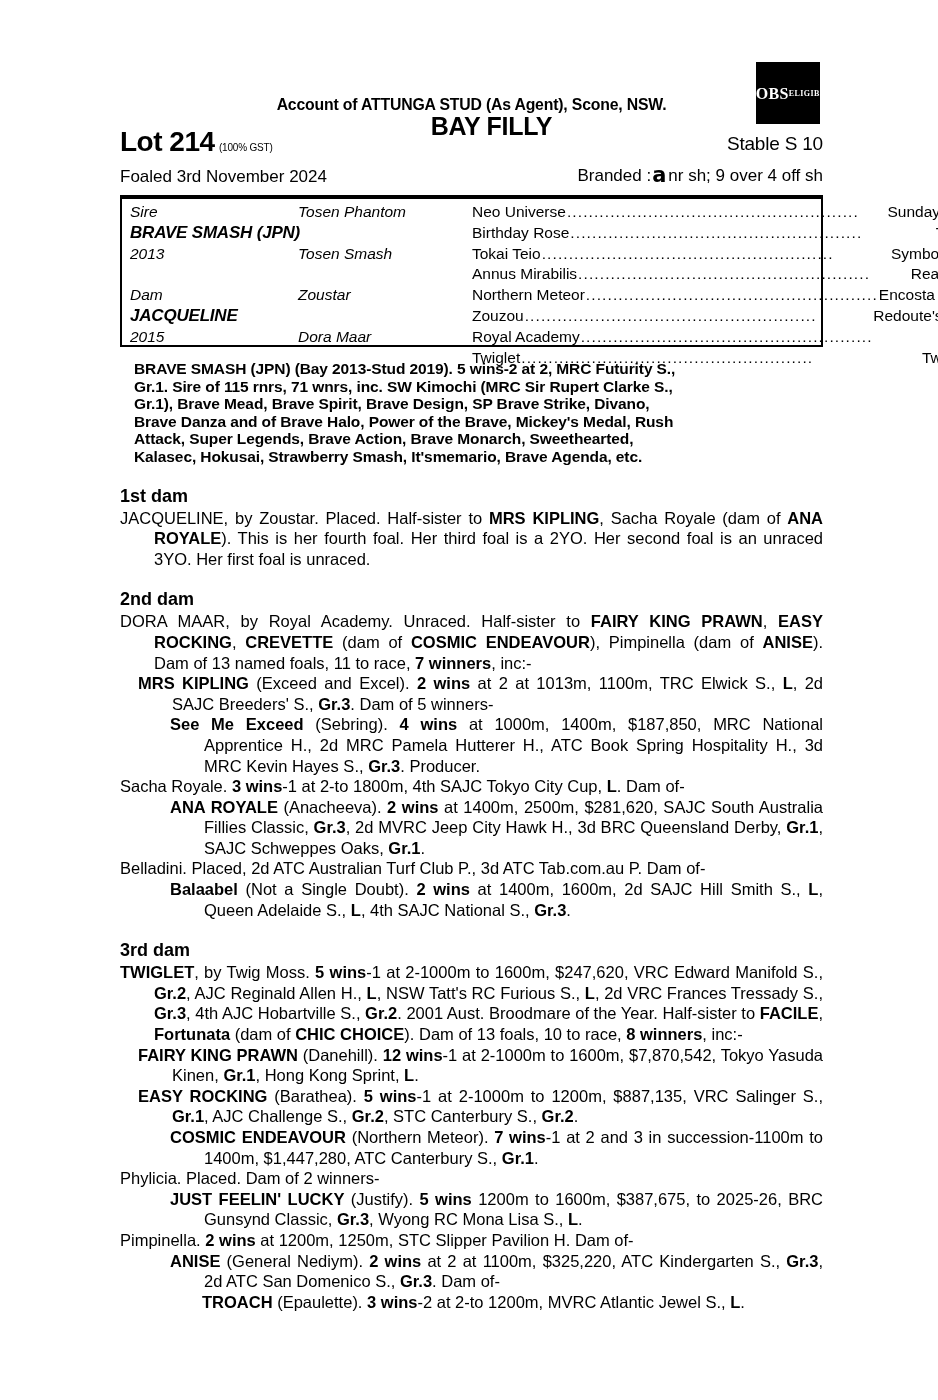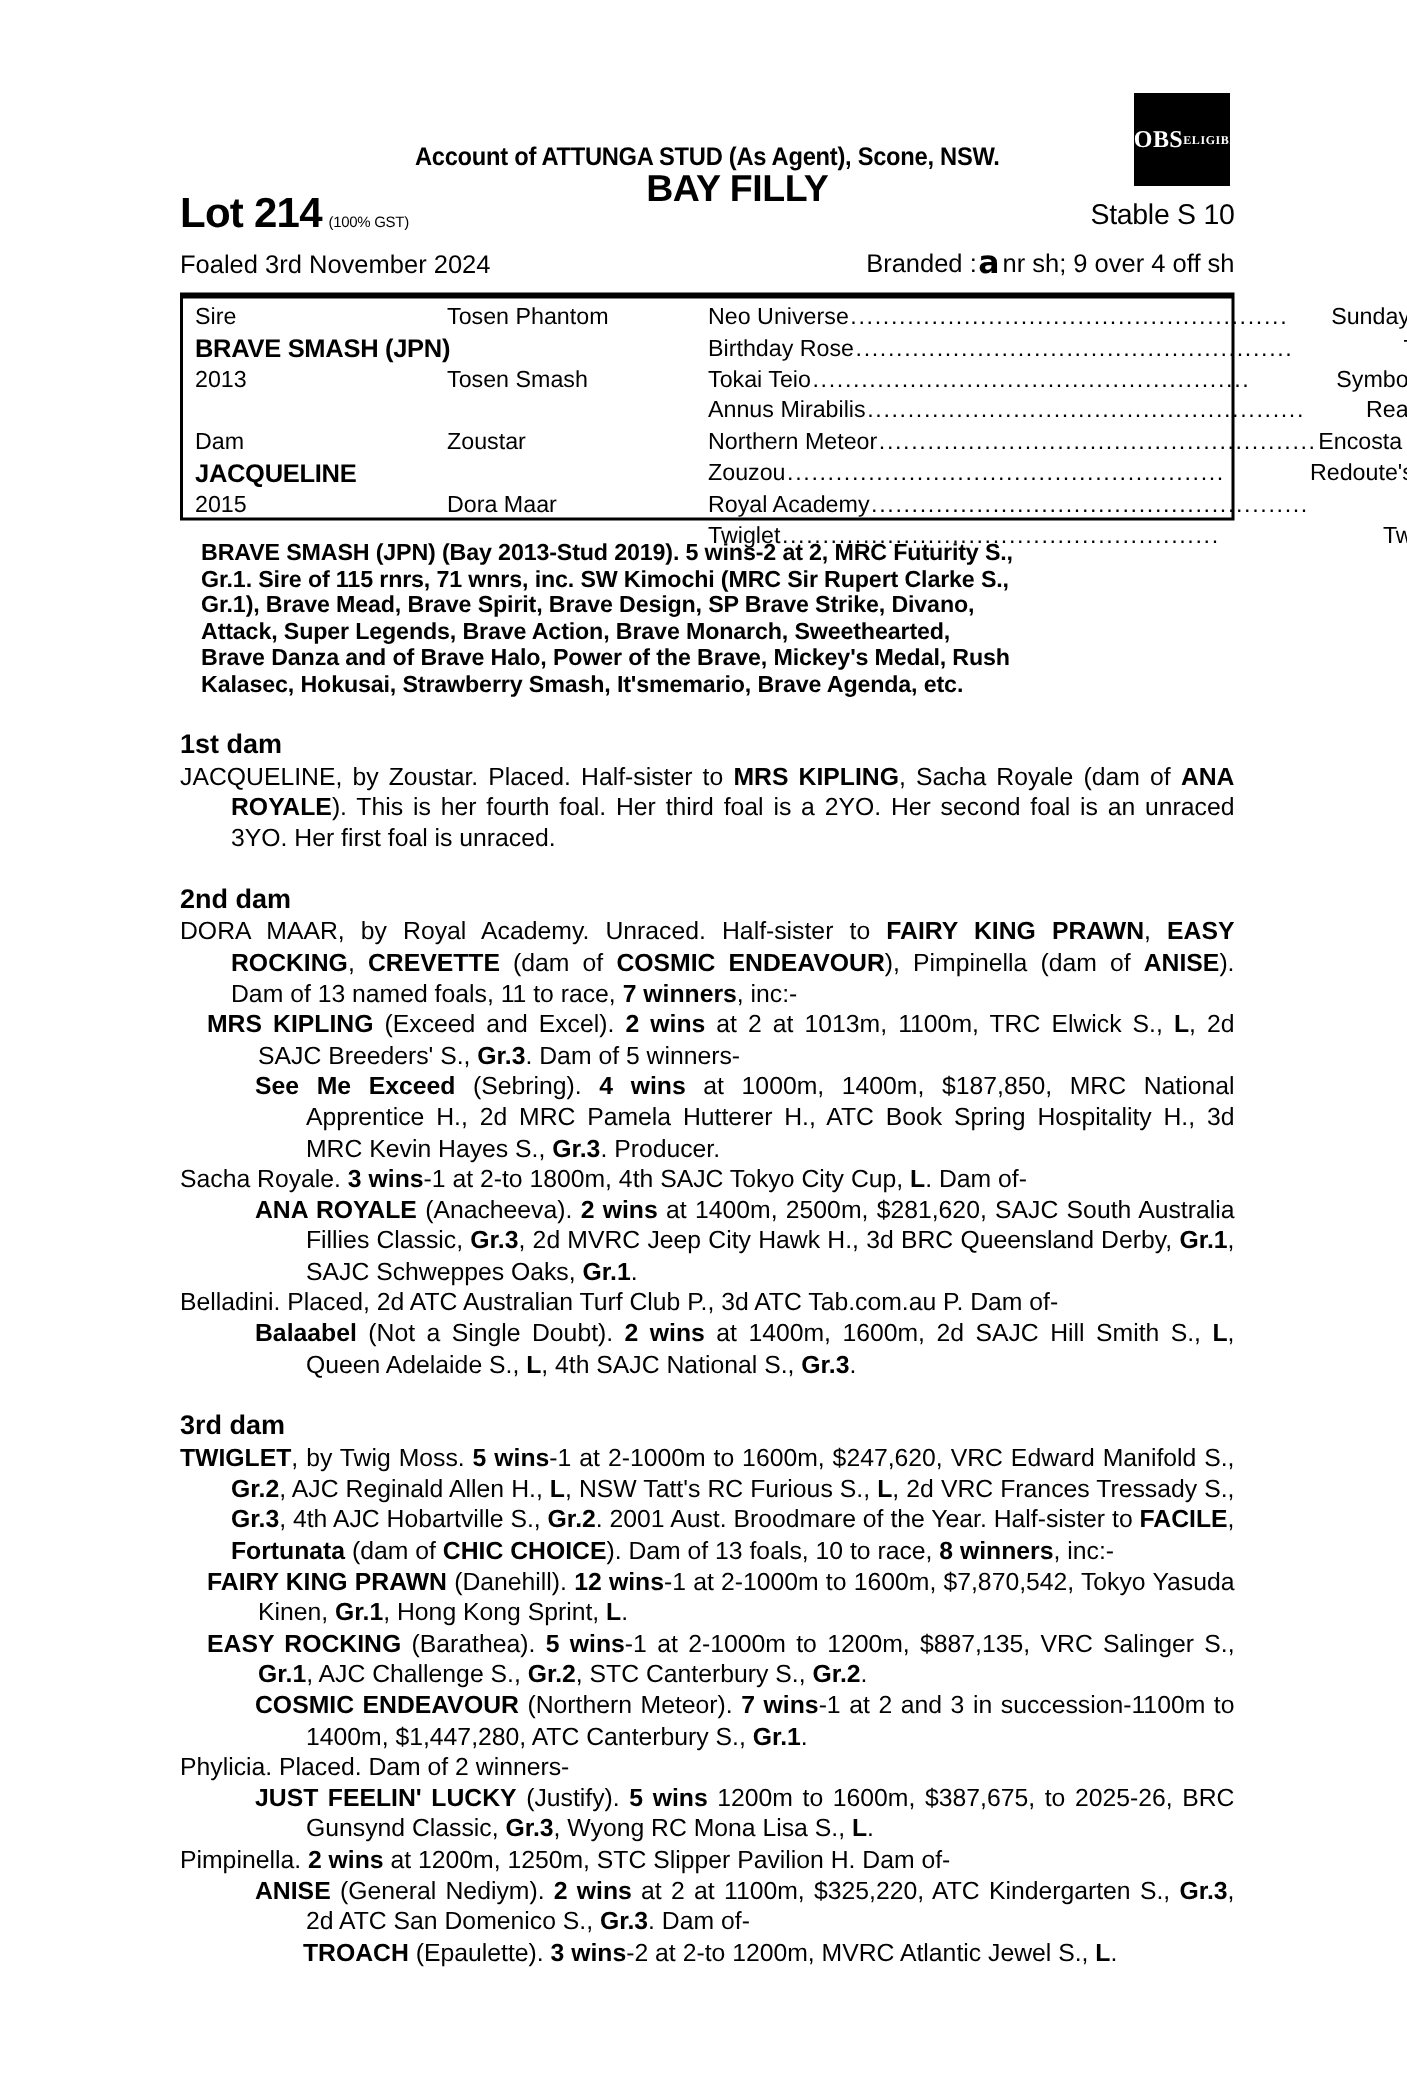--- a/index.html
+++ b/index.html
@@ -133,21 +133,21 @@
     position: relative;
     height: 152px;
     box-sizing: border-box;
   }
   .ped-grid {
     display: grid;
     grid-template-columns: 168px 170px 1fr;
     font-size: 15.5px;
     line-height: 20.8px;
   }
-  .ped-grid .c1, .ped-grid .c2 { white-space: nowrap; }
+  .ped-grid .c1, .ped-grid .c2 { white-space: nowrap; font-style: italic; }
   .ped-name {
     font-weight: bold;
     font-size: 17px;
     letter-spacing: -0.2px;
   }
   .ped-right {
     grid-column: 3;
     grid-row: 1 / span 8;
     padding-left: 4px;
   }
@@ -294,22 +294,22 @@
 
       <div class="c1">2015</div>
       <div class="c2">Dora Maar</div>
     </div>
   </div>
 
   <div class="sire-summary">
     <div>BRAVE SMASH (JPN) (Bay 2013-Stud 2019). 5 wins-2 at 2, MRC Futurity S.,</div>
     <div>Gr.1. Sire of 115 rnrs, 71 wnrs, inc. SW Kimochi (MRC Sir Rupert Clarke S.,</div>
     <div>Gr.1), Brave Mead, Brave Spirit, Brave Design, SP Brave Strike, Divano,</div>
+    <div>Brave Danza and of Brave Halo, Power of the Brave, Mickey's Medal, Rush</div>
     <div>Attack, Super Legends, Brave Action, Brave Monarch, Sweethearted,</div>
-    <div>Brave Danza and of Brave Halo, Power of the Brave, Mickey's Medal, Rush</div>
     <div class="last">Kalasec, Hokusai, Strawberry Smash, It'smemario, Brave Agenda, etc.</div>
   </div>
 
   <div class="dam-head">1st dam</div>
   <div class="ped-para hang1">
     <span>JACQUELINE</span><span>, by Zoustar. Placed. Half-sister to </span><b>MRS KIPLING</b><span>, Sacha Royale (dam of </span><b>ANA ROYALE</b><span>). This is her fourth foal. Her third foal is a 2YO. Her second foal is an unraced 3YO. Her first foal is unraced.</span>
   </div>
 
   <div class="dam-head">2nd dam</div>
   <div class="ped-para hang1">

